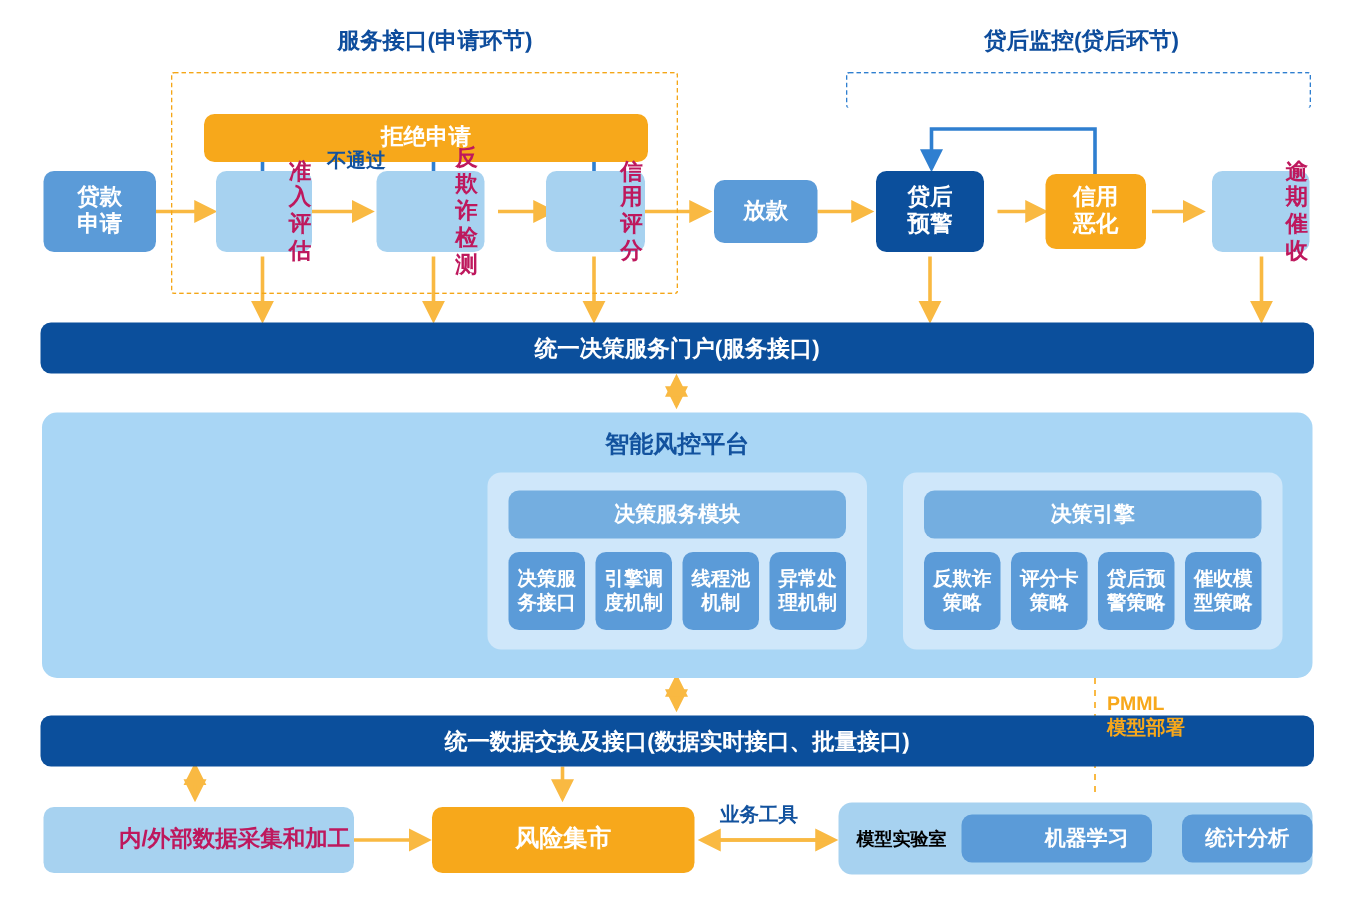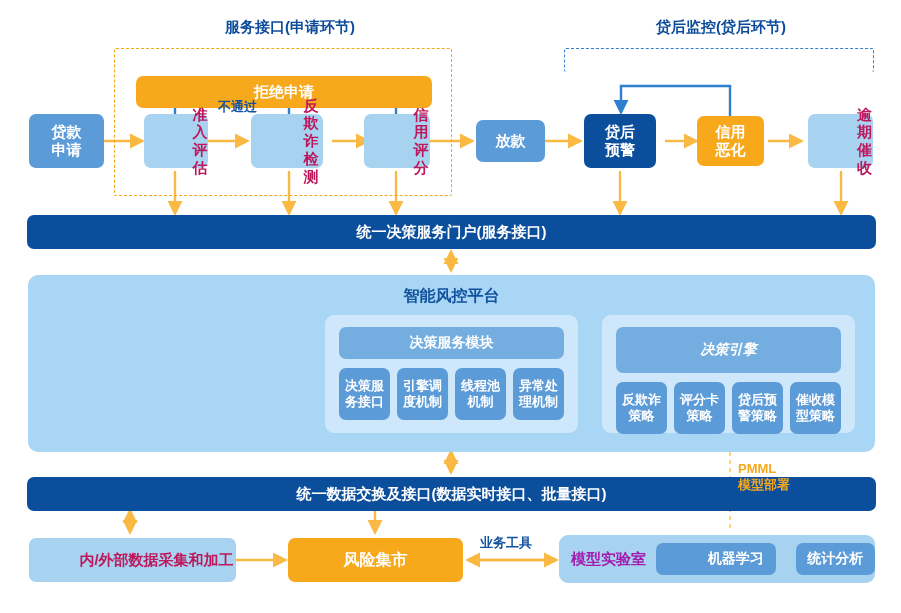--- a/index.html
+++ b/index.html
@@ -33,21 +33,21 @@
   .platform-title{font-size:16px;font-weight:bold;color:#12529e;text-align:center;}
   .mod{background:#cfe7fa;border-radius:9px;}
   .mod-head{background:#74aee0;color:#fff;border-radius:7px;display:flex;
             align-items:center;justify-content:center;font-size:14px;font-weight:bold;}
   .chip{background:#5b9bd8;color:#fff;border-radius:7px;display:flex;
         align-items:center;justify-content:center;text-align:center;
         font-size:13px;font-weight:bold;line-height:1.2;}
 
   
   .lab{background:#a7d2f0;border-radius:9px;display:flex;align-items:center;}
-  .lab-title{color:#a21caf;font-weight:bold;font-size:15px;}
+  .lab-title{color:#000000;font-weight:bold;font-size:12px;}
   .lab-chip{background:#5b9bd8;color:#fff;border-radius:7px;display:flex;
             align-items:center;justify-content:center;font-size:14px;font-weight:bold;}
 
   
   .edge-label{font-size:13px;font-weight:bold;color:#12529e;white-space:nowrap;}
   .pmml-label{font-size:13px;font-weight:bold;color:#f7a81b;line-height:1.25;
               white-space:nowrap;}
 
   svg.lines{position:absolute;left:0;top:0;width:901px;height:613px;
             pointer-events:none;}
@@ -160,21 +160,21 @@
       <div class="chip" style="flex:1;height:52px;white-space:pre-line;">引擎调
 度机制</div>
       <div class="chip" style="flex:1;height:52px;white-space:pre-line;">线程池
 机制</div>
       <div class="chip" style="flex:1;height:52px;white-space:pre-line;">异常处
 理机制</div>
     </div>
   </div>
 
   <div class="abs mod" style="left:602px;top:315px;width:253px;height:118px;">
-    <div class="mod-head" style="margin:12px 14px 0 14px;height:46px;font-style:italic;">决策引擎</div>
+    <div class="mod-head" style="margin:12px 14px 0 14px;height:32px;">决策引擎</div>
     <div style="display:flex;gap:7px;margin:9px 14px 0 14px;">
       <div class="chip" style="flex:1;height:52px;white-space:pre-line;">反欺诈
 策略</div>
       <div class="chip" style="flex:1;height:52px;white-space:pre-line;">评分卡
 策略</div>
       <div class="chip" style="flex:1;height:52px;white-space:pre-line;">贷后预
 警策略</div>
       <div class="chip" style="flex:1;height:52px;white-space:pre-line;">催收模
 型策略</div>
     </div>

